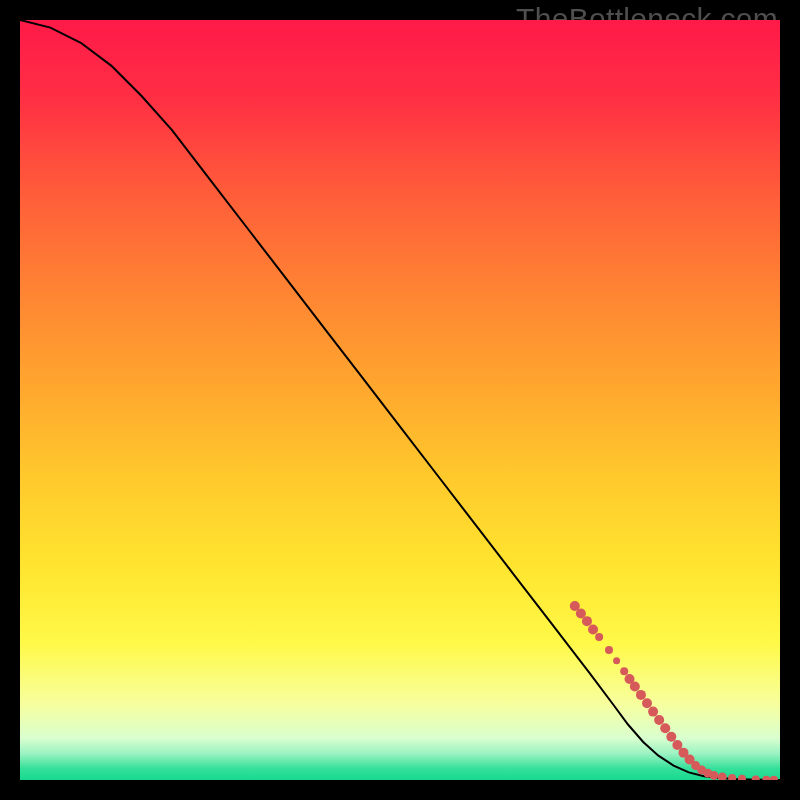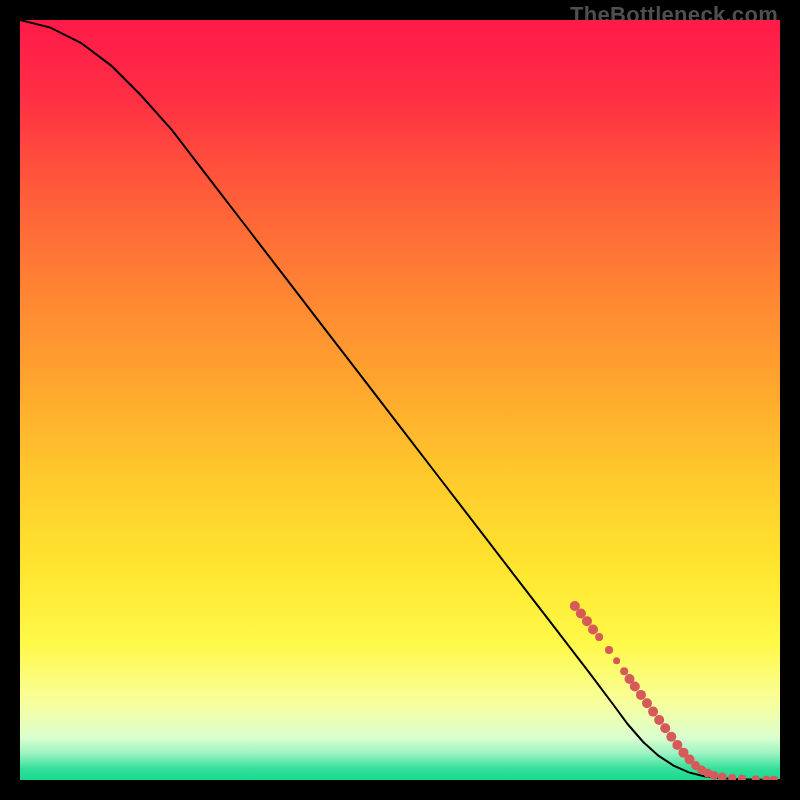--- a/index.html
+++ b/index.html
@@ -22,22 +22,22 @@
     left: 20px;
     top: 20px;
     width: 760px;
     height: 760px;
   }
   .watermark {
     position: absolute;
     top: 2px;
     right: 22px;
     color: #4f4f4f;
-    font-size: 22px;
-    font-weight: 700;
+    font-size: 30px;
+    font-weight: 400;
     letter-spacing: 0.3px;
     user-select: none;
   }
   svg { display: block; }
 </style>
 </head>
 <body>
 
 <div class="stage">
   <div class="watermark">TheBottleneck.com</div>

